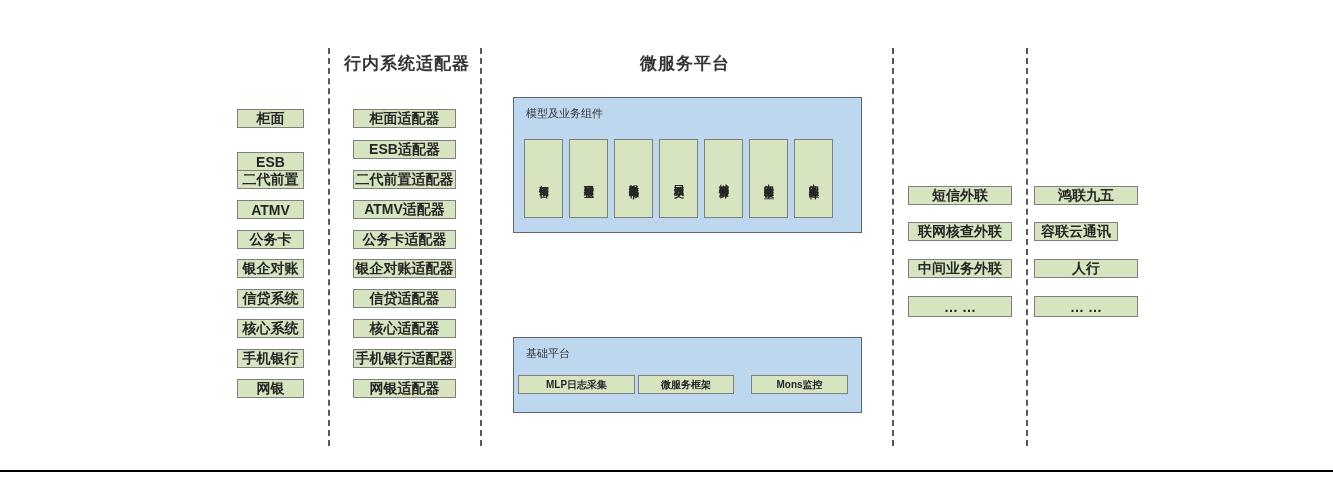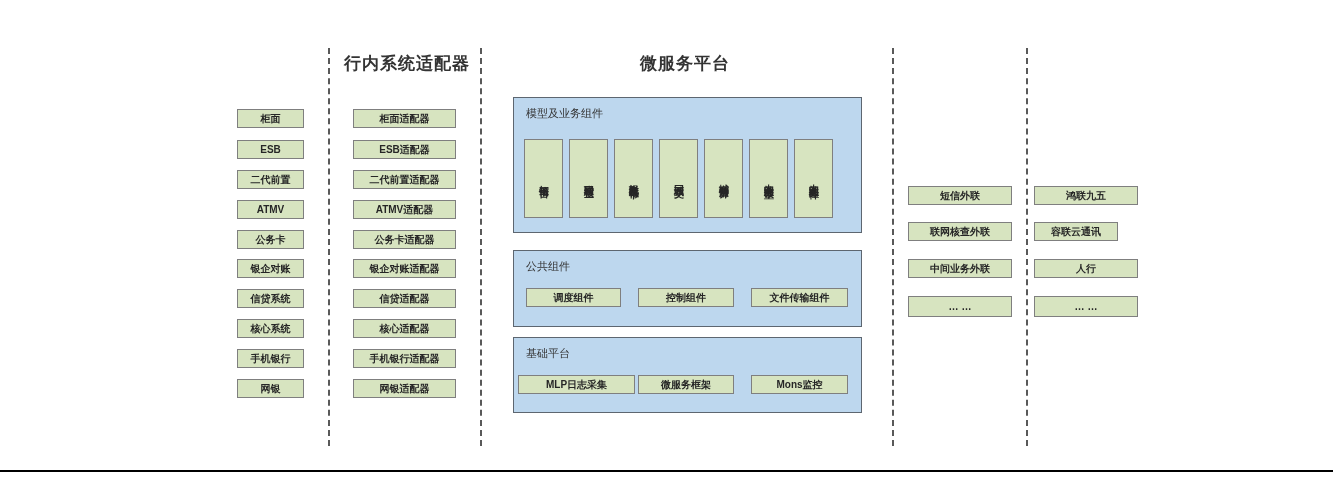--- a/index.html
+++ b/index.html
@@ -23,21 +23,21 @@
     top:48px;height:398px;width:0;
     border-left:2px dashed #595959;
   }
   .gbox{
     position:absolute;
     height:19px;
     background:#d7e4c0;
     border:1px solid #7f7f7f;
     box-sizing:border-box;
     display:flex;align-items:center;justify-content:center;
-    font-size:10px;font-weight:bold;color:#262626;
+    font-size:14px;font-weight:bold;color:#262626;
     white-space:nowrap;
   }
   .bluebox{
     position:absolute;
     left:513px;width:349px;
     background:#bdd7ee;
     border:1px solid #5d6670;
     box-sizing:border-box;
   }
   .bluebox .panel-title{
@@ -84,21 +84,21 @@
 
   <div class="col-header" style="left:322px;width:170px">行内系统适配器</div>
   <div class="col-header" style="left:600px;width:170px">微服务平台</div>
 
   <div class="vline" style="left:328px"></div>
   <div class="vline" style="left:480px"></div>
   <div class="vline" style="left:892px"></div>
   <div class="vline" style="left:1026px"></div>
 
   <div class="gbox" style="left:237px;top:109px;width:67px">柜面</div>
-  <div class="gbox" style="left:237px;top:140px;width:67px">ESB</div>
+  <div class="gbox" style="left:237px;top:152px;width:67px">ESB</div>
   <div class="gbox" style="left:237px;top:170px;width:67px">二代前置</div>
   <div class="gbox" style="left:237px;top:200px;width:67px">ATMV</div>
   <div class="gbox" style="left:237px;top:230px;width:67px">公务卡</div>
   <div class="gbox" style="left:237px;top:259px;width:67px">银企对账</div>
   <div class="gbox" style="left:237px;top:289px;width:67px">信贷系统</div>
   <div class="gbox" style="left:237px;top:319px;width:67px">核心系统</div>
   <div class="gbox" style="left:237px;top:349px;width:67px">手机银行</div>
   <div class="gbox" style="left:237px;top:379px;width:67px">网银</div>
 
   <div class="gbox" style="left:353px;top:109px;width:103px">柜面适配器</div>
@@ -130,26 +130,20 @@
         <span>城商行清算</span>
       </div>
     <div class="vbox" style="left:235px">
         <span>中间业务模型</span>
       </div>
     <div class="vbox" style="left:280px">
         <span>中间业务组件</span>
       </div>
   </div>
 
-  <div class="bluebox" style="top:250px;height:77px">
-    <div class="panel-title">公共组件</div>
-    <div class="inner-gbox" style="left:12px;top:37px;width:95px">调度组件</div>
-    <div class="inner-gbox" style="left:124px;top:37px;width:96px">控制组件</div>
-    <div class="inner-gbox" style="left:237px;top:37px;width:97px">文件传输组件</div>
-  </div>
 
   <div class="bluebox" style="top:337px;height:76px">
     <div class="panel-title">基础平台</div>
     <div class="inner-gbox" style="left:4px;top:37px;width:117px">MLP日志采集</div>
     <div class="inner-gbox" style="left:124px;top:37px;width:96px">微服务框架</div>
     <div class="inner-gbox" style="left:237px;top:37px;width:97px">Mons监控</div>
   </div>
 
   <div class="gbox" style="left:908px;top:186px;width:104px">短信外联</div>
   <div class="gbox" style="left:908px;top:222px;width:104px">联网核查外联</div>

